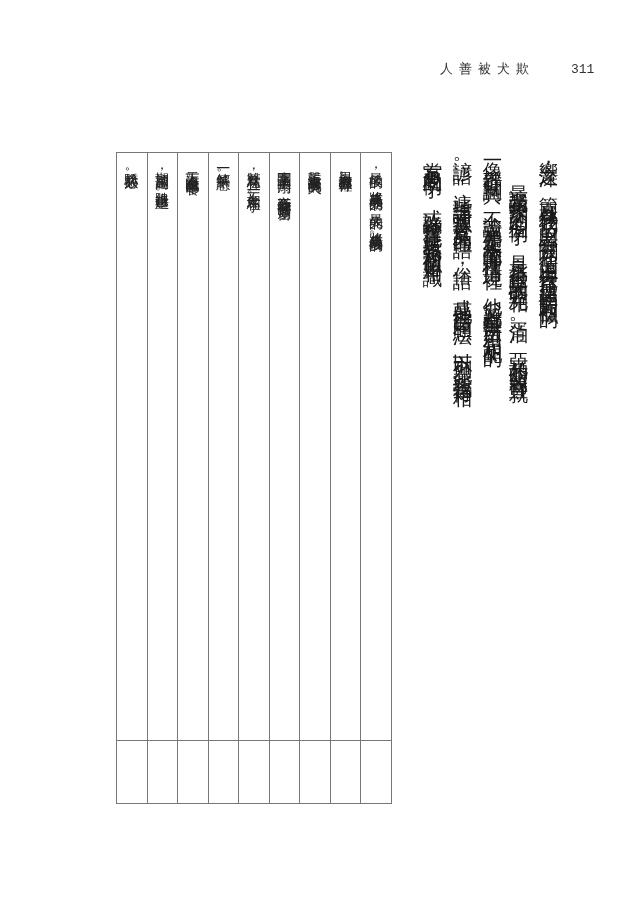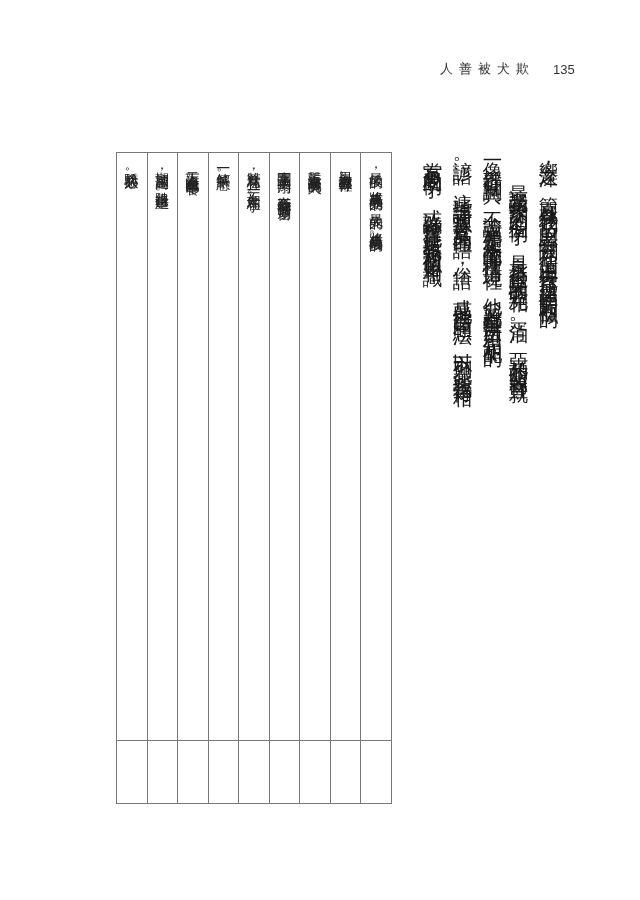--- a/index.html
+++ b/index.html
@@ -1,20 +1,20 @@
 <!DOCTYPE html>
 <html><head>
 <meta charset="utf-8">
 <style>
   html, body { margin: 0; padding: 0; background: #ffffff; }
   body { width: 640px; height: 900px; position: relative; overflow: hidden; color: #222; }
   .header {
     position: absolute; top: 60px; left: 440px;
-    font-family: Liberation Sans, sans-serif; font-size: 13px; color: #333;
-    display: flex; gap: 18px; align-items: center; white-space: nowrap;
+    font-family: Liberation Mono, monospace; font-size: 13px; color: #333;
+    display: flex; gap: 36px; align-items: center; white-space: nowrap;
   }
   .header .title { letter-spacing: 6px; }
   .body-col {
     position: absolute; top: 146px;
     writing-mode: vertical-rl; text-orientation: upright;
     font-family: "DejaVu Serif", serif; font-size: 19.5px; line-height: 30px;
     letter-spacing: 3.9px; color: #1a1a1a; white-space: nowrap;
   }
   .table {
     position: absolute; left: 116px; top: 152px; width: 276px; height: 652px;
@@ -34,21 +34,21 @@
   }
   .tcell .hline {
     position: absolute; left: 0; right: 0; top: 587px; border-top: 1px solid #777;
   }
 </style>
 </head>
 <body>
 
 <div class="header">
   <span class="title">人善被犬欺</span>
-  <span class="page-num">135</span>
+  <span class="page-num">311</span>
 </div>
 
 <div class="body-col" style="left:533px">響之深，簡直就像我們（的思考）被關在一個由過去行爲所建造的房間裡似的。</div>
 <div class="body-col" style="left:503px">　最讓我印象深刻的一個例子，是身爲公車駕駛的亞克柏．胥泊。亞克柏的父親簡直就</div>
 <div class="body-col" style="left:477px">像一部行動詞典，不論亞克柏處在人生的哪一種情境裡，他父親都有辦法引用一句相配的</div>
 <div class="body-col" style="left:447px">諺語。這些諺語通常源於常見的俚語、俗語，或是他自己的想法。以下列舉一些我覺得相</div>
 <div class="body-col" style="left:417px">當有趣的例子，或許你會覺得這些教條相當似曾相識：</div>
 
 <div class="table">
   <div class="tcell">

